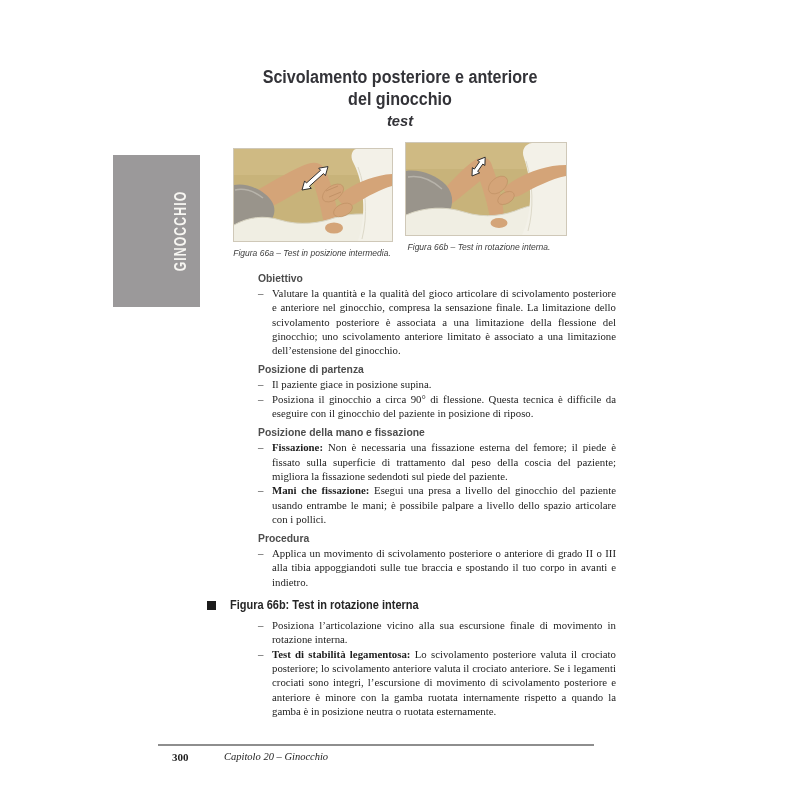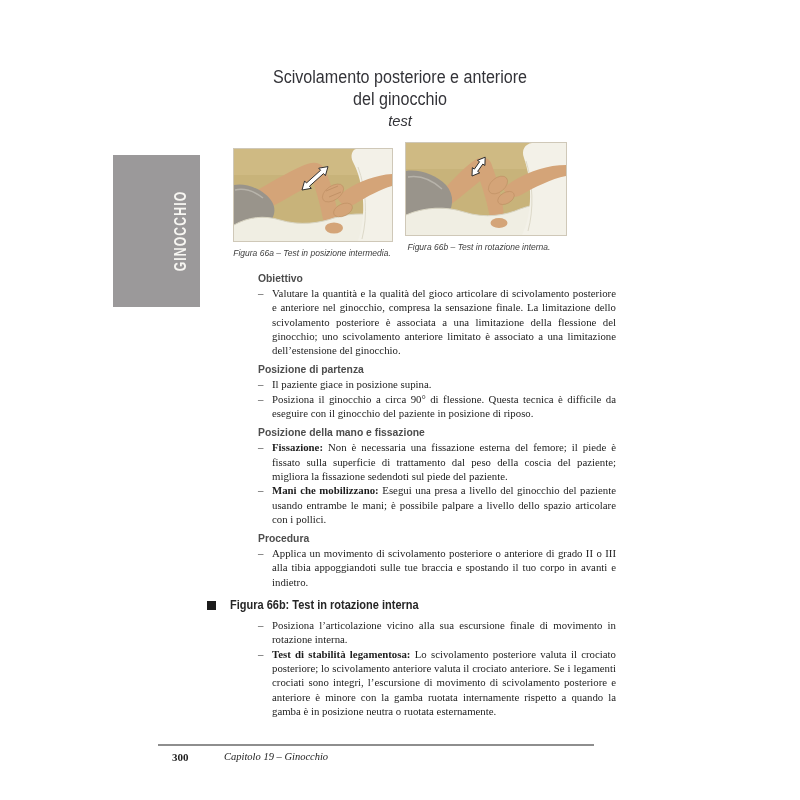--- a/index.html
+++ b/index.html
@@ -1,21 +1,21 @@
 <!DOCTYPE html>
 <html lang="it"><head>
 <meta charset="utf-8">
 <style>
   html,body{margin:0;padding:0;width:800px;height:800px;background:#ffffff;overflow:hidden;}
   body{position:relative;font-family:"Liberation Serif",serif;}
   p{margin:0;}
 
   
   .title{position:absolute;left:160px;top:66px;width:480px;text-align:center;color:#333338;
-         font-family:"Liberation Sans",sans-serif;font-weight:400;}
+         font-family:"Liberation Sans",sans-serif;font-weight:700;}
   .title .l12{font-size:17.5px;line-height:22px;transform:scaleX(0.92);transform-origin:50% 50%;}
   .title .l3{font-size:15.5px;line-height:21px;font-style:italic;transform:scaleX(0.95);transform-origin:50% 50%;}
 
   
   .tab{position:absolute;left:113px;top:155px;width:87px;height:152px;background:#9b999a;}
   .tab .vlabel{position:absolute;right:10px;top:50%;writing-mode:vertical-rl;
        transform:translateY(-50%) rotate(180deg) scaleY(0.76);
        font:700 16px "Liberation Sans",sans-serif;letter-spacing:1.5px;color:#f7f6f2;white-space:nowrap;}
 
   
@@ -113,33 +113,33 @@
 
     <div class="sub">Obiettivo</div>
     <p class="li"><span class="dash">–</span><span>Valutare la quantità e la qualità del gioco articolare di scivolamento posteriore e anteriore nel ginocchio, compresa la sensazione finale. La limitazione dello scivolamento posteriore è associata a una limitazione della flessione del ginocchio; uno scivolamento anteriore limitato è associato a una limitazione dell’estensione del ginocchio.</span></p>
 
     <div class="sub">Posizione di partenza</div>
     <p class="li"><span class="dash">–</span><span>Il paziente giace in posizione supina.</span></p>
     <p class="li"><span class="dash">–</span><span>Posiziona il ginocchio a circa 90° di flessione. Questa tecnica è difficile da eseguire con il ginocchio del paziente in posizione di riposo.</span></p>
 
     <div class="sub">Posizione della mano e fissazione</div>
     <p class="li"><span class="dash">–</span><span class="lead">Fissazione:</span> <span>Non è necessaria una fissazione esterna del femore; il piede è fissato sulla superficie di trattamento dal peso della coscia del paziente; migliora la fissazione sedendoti sul piede del paziente.</span></p>
-    <p class="li"><span class="dash">–</span><span class="lead">Mani che mobilizzano:</span> <span>Esegui una presa a livello del ginocchio del paziente usando entrambe le mani; è possibile palpare a livello dello spazio articolare con i pollici.</span></p>
+    <p class="li"><span class="dash">–</span><span class="lead">Mani che fissazione:</span> <span>Esegui una presa a livello del ginocchio del paziente usando entrambe le mani; è possibile palpare a livello dello spazio articolare con i pollici.</span></p>
 
     <div class="sub">Procedura</div>
     <p class="li"><span class="dash">–</span><span>Applica un movimento di scivolamento posteriore o anteriore di grado II o III alla tibia appoggiandoti sulle tue braccia e spostando il tuo corpo in avanti e indietro.</span></p>
   </section>
 
   <section class="sec2">
     <div class="section-heading">
       <span class="sq"></span>
       <span class="txt">Figura 66b: Test in rotazione interna</span>
     </div>
 
     <p class="li"><span class="dash">–</span><span>Posiziona l’articolazione vicino alla sua escursione finale di movimento in rotazione interna.</span></p>
     <p class="li"><span class="dash">–</span><span class="lead">Test di stabilità legamentosa:</span> <span>Lo scivolamento posteriore valuta il crociato posteriore; lo scivolamento anteriore valuta il crociato anteriore. Se i legamenti crociati sono integri, l’escursione di movimento di scivolamento posteriore e anteriore è minore con la gamba ruotata internamente rispetto a quando la gamba è in posizione neutra o ruotata esternamente.</span></p>
   </section>
 
 </main>
 
 <div class="rule"></div>
 <span class="pageno">300</span>
-<span class="chapter">Capitolo 19  –  Ginocchio</span>
+<span class="chapter">Capitolo 20  –  Ginocchio</span>
 
 </body></html>

